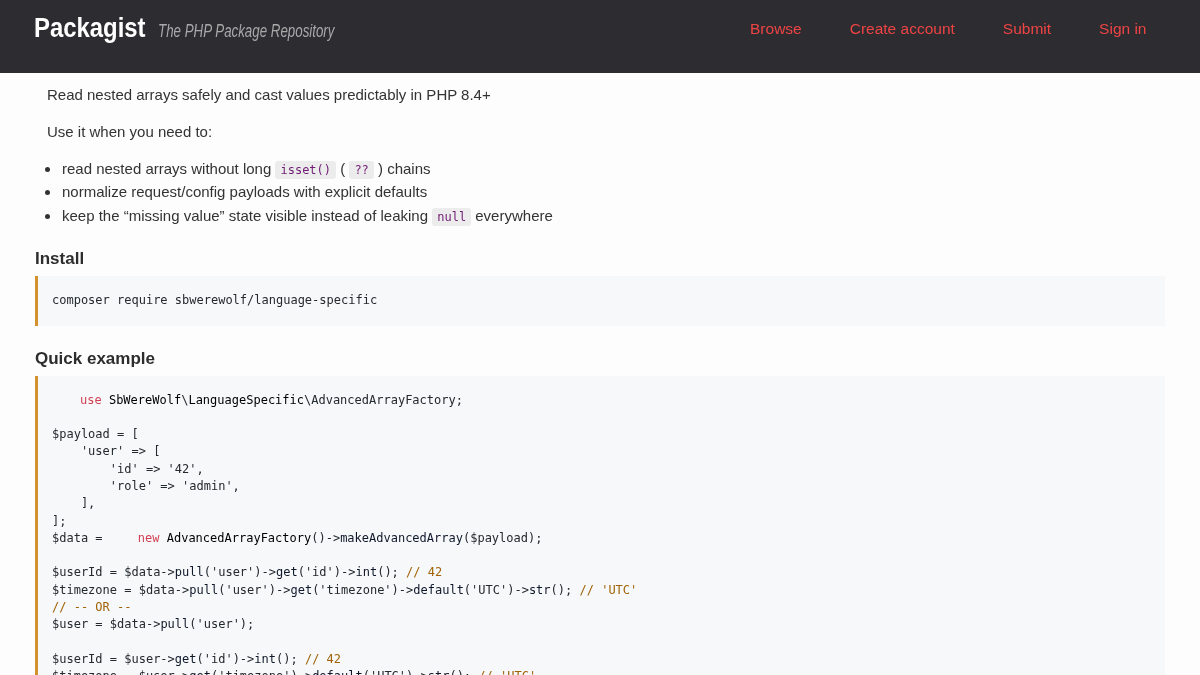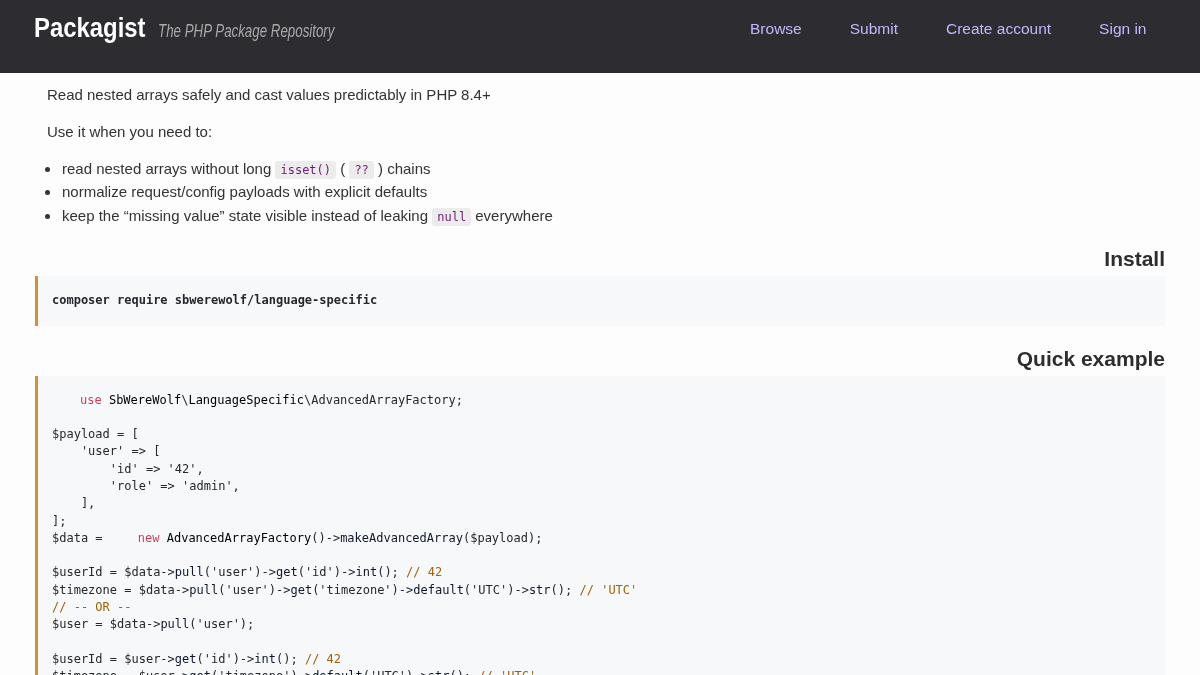--- a/index.html
+++ b/index.html
@@ -42,21 +42,21 @@
     margin-left:16px;
   }
   .nav {
     position:absolute;
     right:29.5px; top:0;
     height:57px;
     display:flex;
   }
   .nav a {
     display:block;
-    color:#c4b5fd;
+    color:#ef4444;
     text-decoration:none;
     font-size:15.5px;
     line-height:57px;
     padding:0 24px;
   }
   
   .content {
     padding:10px 35px 0 35px;
   }
   .md p {
@@ -65,64 +65,63 @@
   }
   .md ul {
     margin:12px 0 20px 0;
     padding-left:26px;
   }
   .md li {
     line-height:23.4px;
     padding-left:1px;
   }
   .md h2 {
-    font-size:21px;
+    font-size:17px;
     font-weight:bold;
     color:#2d2d2d;
     line-height:24px;
     margin:0 0 5px 0;
-    text-align:right;
   }
   code.chip {
     font-family:"DejaVu Sans Mono", monospace;
     font-size:12px;
     line-height:14px;
     background:#ececec;
     color:#701a75;
     padding:2px 5px;
     border-radius:3px;
   }
   pre.codeblock {
     background:#f6f8f9;
     border-left:3px solid #d3922e;
     margin:0 0 21px 0;
     font-family:"DejaVu Sans Mono", monospace;
     font-size:12px;
     line-height:17.3px;
     color:#24292e;
     white-space:pre;
   }
-  pre.codeblock.install { padding:16px 14px;font-weight:bold; }
+  pre.codeblock.install { padding:16px 14px; }
   pre.codeblock.example { padding:16px 14px; }
   .tok-k  { color:#d23f53;margin-left:28px; }
   .tok-v  { color:#000000; }
   .tok-en { color:#0f172a; }
   .tok-c  { color:#a16207; }
 </style>
 </head>
 <body>
 
 <header class="topbar">
   <div class="brand-wrap">
     <span class="brand">Packagist</span><span class="tagline">The PHP Package Repository</span>
   </div>
   <nav class="nav">
     <a href="#">Browse</a>
+    <a href="#">Create account</a>
     <a href="#">Submit</a>
-    <a href="#">Create account</a>
     <a href="#">Sign in</a>
   </nav>
 </header>
 
 <main class="content">
   <div class="md">
     <p>Read nested arrays safely and cast values predictably in PHP 8.4+</p>
     <p>Use it when you need to:</p>
     <ul>
       <li>read nested arrays without long <code class="chip">isset()</code> ( <code class="chip">??</code> ) chains</li>

